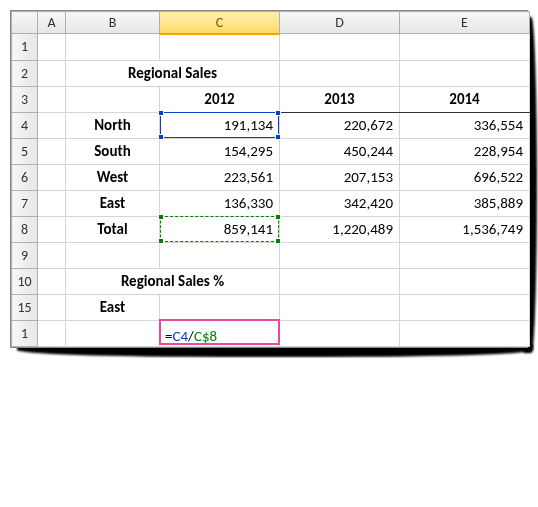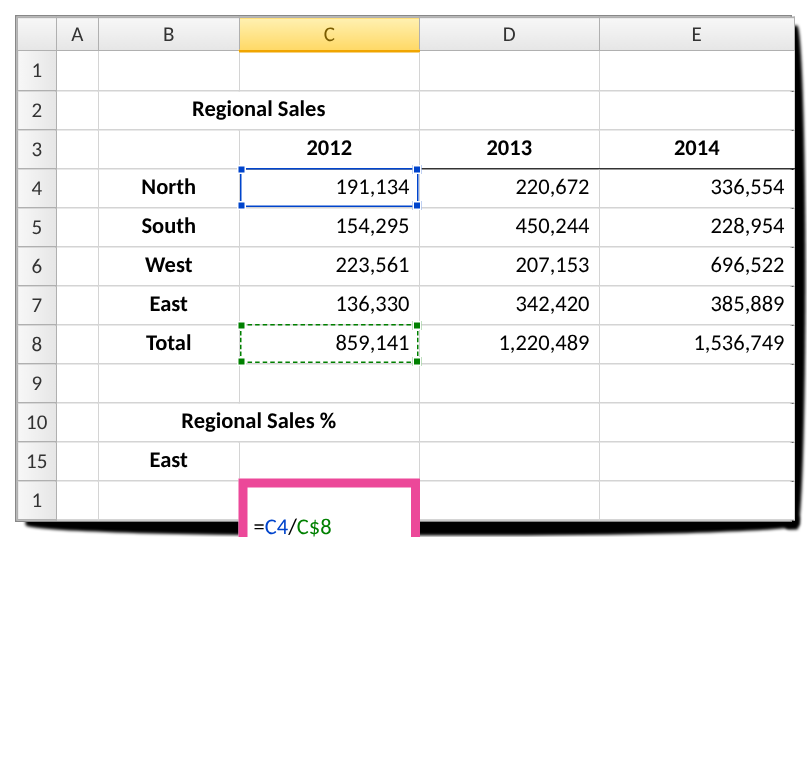--- a/index.html
+++ b/index.html
@@ -90,25 +90,25 @@
     border: 1px solid #fff;
   }
   .marching .hdl { background: #008000; }
   .tl { left: -3px; top: -3px; }
   .tr { right: -3px; top: -3px; }
   .bl { left: -3px; bottom: -3px; }
   .br { right: -3px; bottom: -3px; }
 
   .active-cell {
     position: absolute;
-    border: 6px solid #ec4899;
+    border: 2px solid #ec4899;
     background: #fff;
     z-index: 5;
     font-size: 15px;
-    padding: 18px 4px;
+    padding: 6px 4px;
     line-height: 19px;
   }
   .fref-blue { color: #0044cc; }
   .fref-green { color: #008000; }
 
   .rough-shadow-r {
     position: absolute;
     right: -10px; top: 6px; bottom: -6px;
     width: 14px;
     background: #000;

